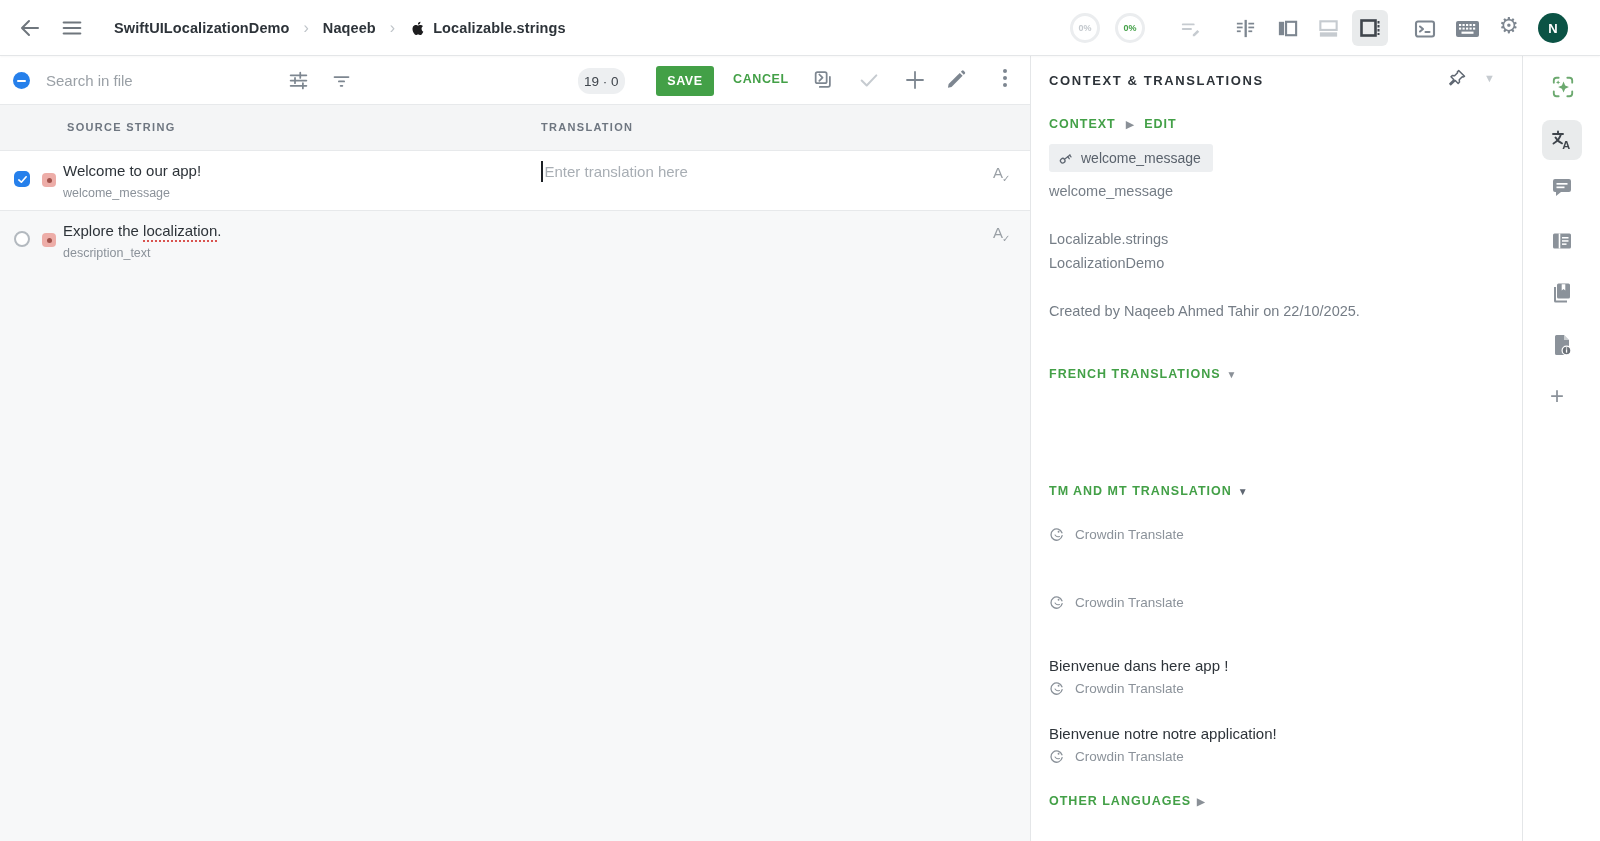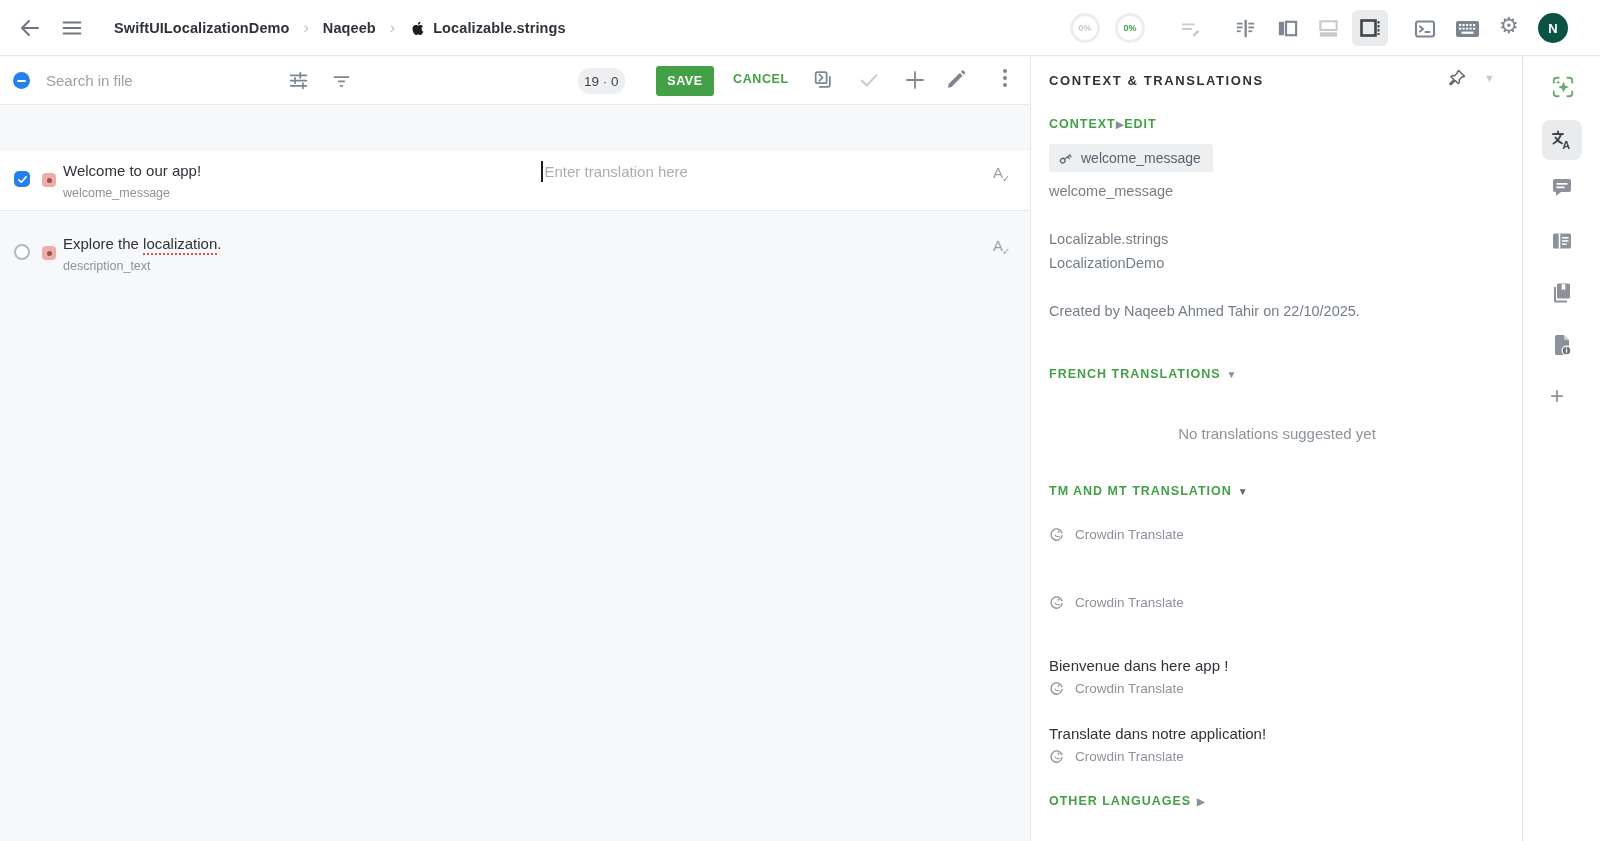--- a/index.html
+++ b/index.html
@@ -72,21 +72,21 @@
   .spellck { position:absolute; left:993px; top:13px; color:#9aa0a6; font-size:15px; cursor:pointer; }
   .spellck .sub { font-size:10px; position:relative; top:4px; left:-1px; }
 
   
   .panel { position:absolute; left:1030px; top:56px; width:492px; height:785px; background:#fff;
     border-left:1px solid #e4e6e8; z-index:6; }
   .p-title { position:absolute; left:18px; top:17px; font-size:13px; font-weight:700; letter-spacing:1.6px;
     color:#2d3339; }
   .p-pin { position:absolute; left:416px; top:12px; color:#5f6772; cursor:pointer; }
   .p-caret { position:absolute; left:453px; top:16px; color:#c6cbd0; font-size:11px; cursor:pointer; }
-  .p-tabs { position:absolute; left:18px; top:61px; display:flex; align-items:flex-end; }
+  .p-tabs { position:absolute; left:18px; top:61px; display:flex; align-items:flex-end; gap:10px; }
   .p-tab { font-size:12.5px; font-weight:700; letter-spacing:1px; color:#43a047; cursor:pointer; }
   .p-chev { color:#8a9097; font-size:11px; }
   .chip { position:absolute; left:18px; top:88px; height:28px; background:#edeff1; border-radius:3px;
     display:flex; align-items:center; gap:7px; padding:0 12px 0 8px; cursor:pointer; }
   .chip span { font-size:14px; color:#5a626c; }
   .ctx-line { position:absolute; left:18px; font-size:14.5px; color:#757d86; }
   .section-h { position:absolute; left:18px; font-size:12.5px; font-weight:700; letter-spacing:1px;
     color:#43a047; cursor:pointer; }
   .section-h .car { color:#8a9097; font-size:10px; margin-left:6px; letter-spacing:0; }
   .empty-msg { position:absolute; left:0; width:492px; text-align:center; font-size:15px; color:#8d939b; }
@@ -272,40 +272,44 @@
           <path d="M17 3.2l3.3 3.3 1.2-1.2a1.4 1.4 0 0 0 0-2l-1.3-1.3a1.4 1.4 0 0 0-2 0L17 3.2z"></path>
         </svg>
     </span>
     <span class="kebab">
         <i></i>
         <i></i>
         <i></i>
       </span>
   </div>
 
+  <div class="thead">
+    <span class="th" style="left:67px">SOURCE STRING</span>
+    <span class="th" style="left:541px">TRANSLATION</span>
+  </div>
 
   <div class="row active" style="top:151px">
     <span class="cb checked">
       <svg width="11" height="11" viewBox="0 0 24 24" fill="none" stroke="#fff" stroke-width="3.6" stroke-linecap="round" stroke-linejoin="round">
           <polyline points="4,13 9.5,18 20,6"></polyline>
         </svg>
     </span>
     <span class="badge">
         <i></i>
       </span>
     <span class="src">Welcome to our app!</span>
     <span class="keyname">welcome_message</span>
     <span class="trans-cell">
       <span class="caret"></span>
       <span class="ph">Enter translation here</span>
     </span>
     <span class="spellck">A<span class="sub">✓</span></span>
   </div>
 
-  <div class="row" style="top:224px">
+  <div class="row" style="top:211px">
     <span class="cb empty"></span>
     <span class="badge">
         <i></i>
       </span>
     <span class="src"><span>Explore the </span><span class="misspell">localization</span><span>.</span></span>
     <span class="keyname">description_text</span>
     <span class="spellck">A<span class="sub">✓</span></span>
   </div>
 
   <div class="panel">
@@ -334,21 +338,20 @@
       </span>
       <span>welcome_message</span>
     </span>
 
     <span class="ctx-line" style="top:127px">welcome_message</span>
     <span class="ctx-line" style="top:175px">Localizable.strings</span>
     <span class="ctx-line" style="top:199px">LocalizationDemo</span>
     <span class="ctx-line" style="top:247px">Created by Naqeeb Ahmed Tahir on 22/10/2025.</span>
 
     <span class="section-h" style="top:311px"><span>FRENCH TRANSLATIONS</span><span class="car">▼</span></span>
-    <span class="empty-msg" style="top:369px">No translations suggested yet</span>
 
     <span class="section-h" style="top:428px"><span>TM AND MT TRANSLATION</span><span class="car" style="color:#5f6772">▼</span></span>
 
     <div class="sug" style="top:464px">
       <div class="sug-src">
         <span>
             <svg width="15" height="15" viewBox="0 0 16 16" fill="none" stroke="#8b929a" stroke-width="1.4" stroke-linecap="round">
               <path d="M13.8 6.2A6 6 0 1 0 14 9.3"></path>
               <circle cx="10.2" cy="5" r="1" fill="#8b929a" stroke="none"></circle>
               <path d="M6.5 8.5c1 1.6 3 2.2 4.6 1.6" stroke-width="1.2"></path>
@@ -376,21 +379,21 @@
             <svg width="15" height="15" viewBox="0 0 16 16" fill="none" stroke="#8b929a" stroke-width="1.4" stroke-linecap="round">
               <path d="M13.8 6.2A6 6 0 1 0 14 9.3"></path>
               <circle cx="10.2" cy="5" r="1" fill="#8b929a" stroke="none"></circle>
               <path d="M6.5 8.5c1 1.6 3 2.2 4.6 1.6" stroke-width="1.2"></path>
             </svg>
           </span>
         <span>Crowdin Translate</span>
       </div>
     </div>
     <div class="sug" style="top:669px">
-      <div class="sug-text">Translate dans notre application!</div>
+      <div class="sug-text">Bienvenue notre notre application!</div>
       <div class="sug-src">
         <span>
             <svg width="15" height="15" viewBox="0 0 16 16" fill="none" stroke="#8b929a" stroke-width="1.4" stroke-linecap="round">
               <path d="M13.8 6.2A6 6 0 1 0 14 9.3"></path>
               <circle cx="10.2" cy="5" r="1" fill="#8b929a" stroke="none"></circle>
               <path d="M6.5 8.5c1 1.6 3 2.2 4.6 1.6" stroke-width="1.2"></path>
             </svg>
           </span>
         <span>Crowdin Translate</span>
       </div>

